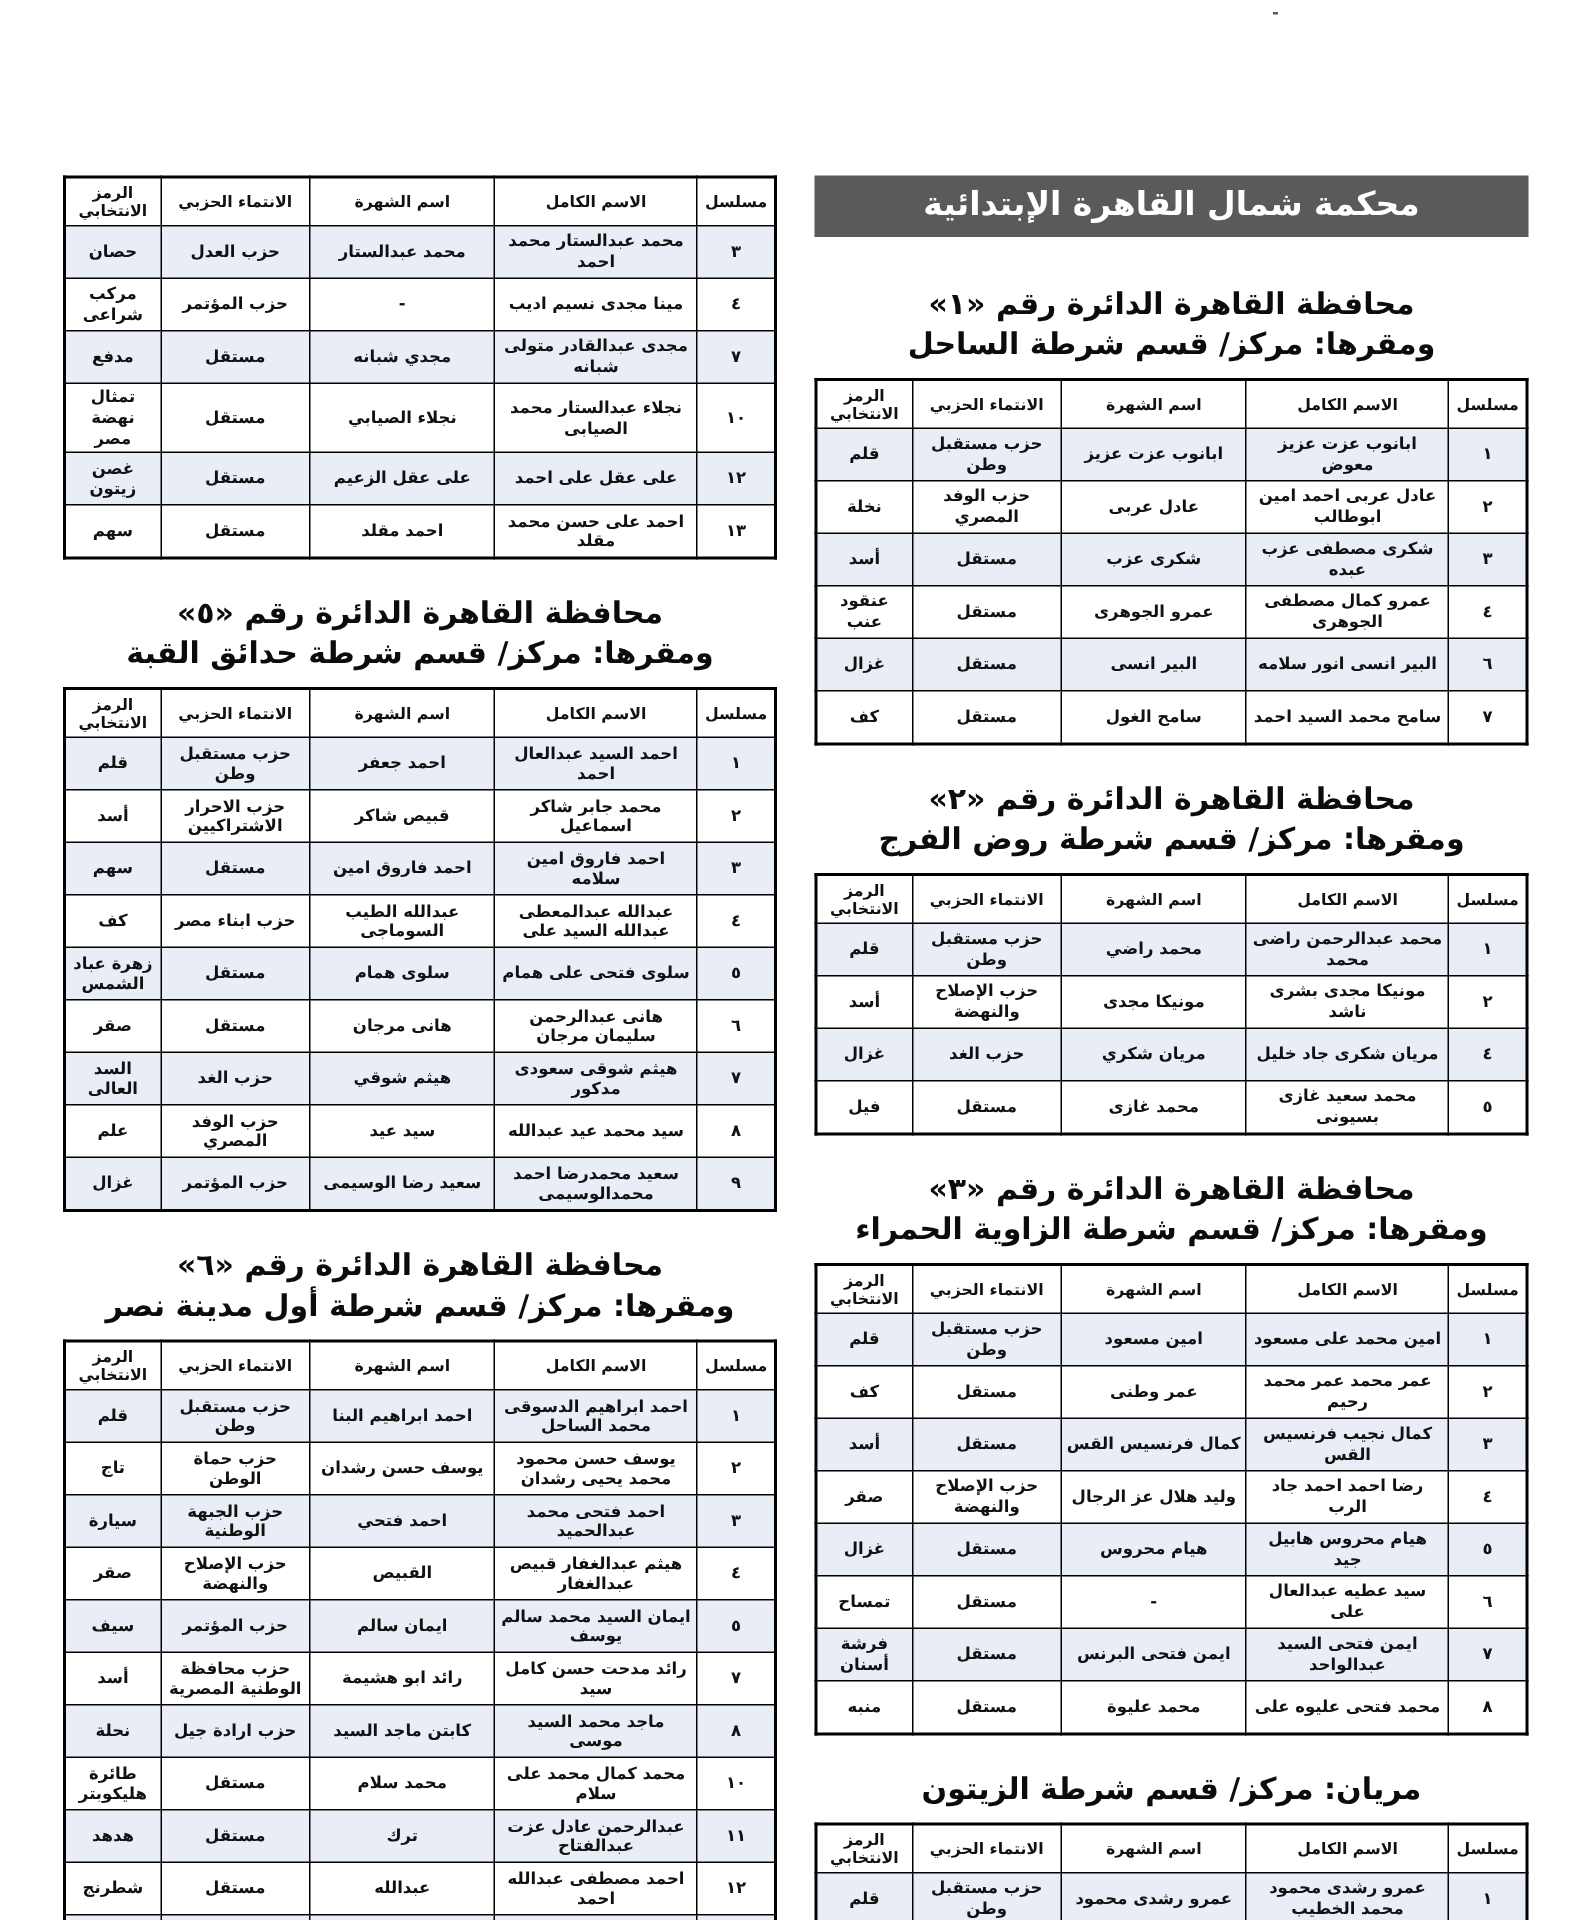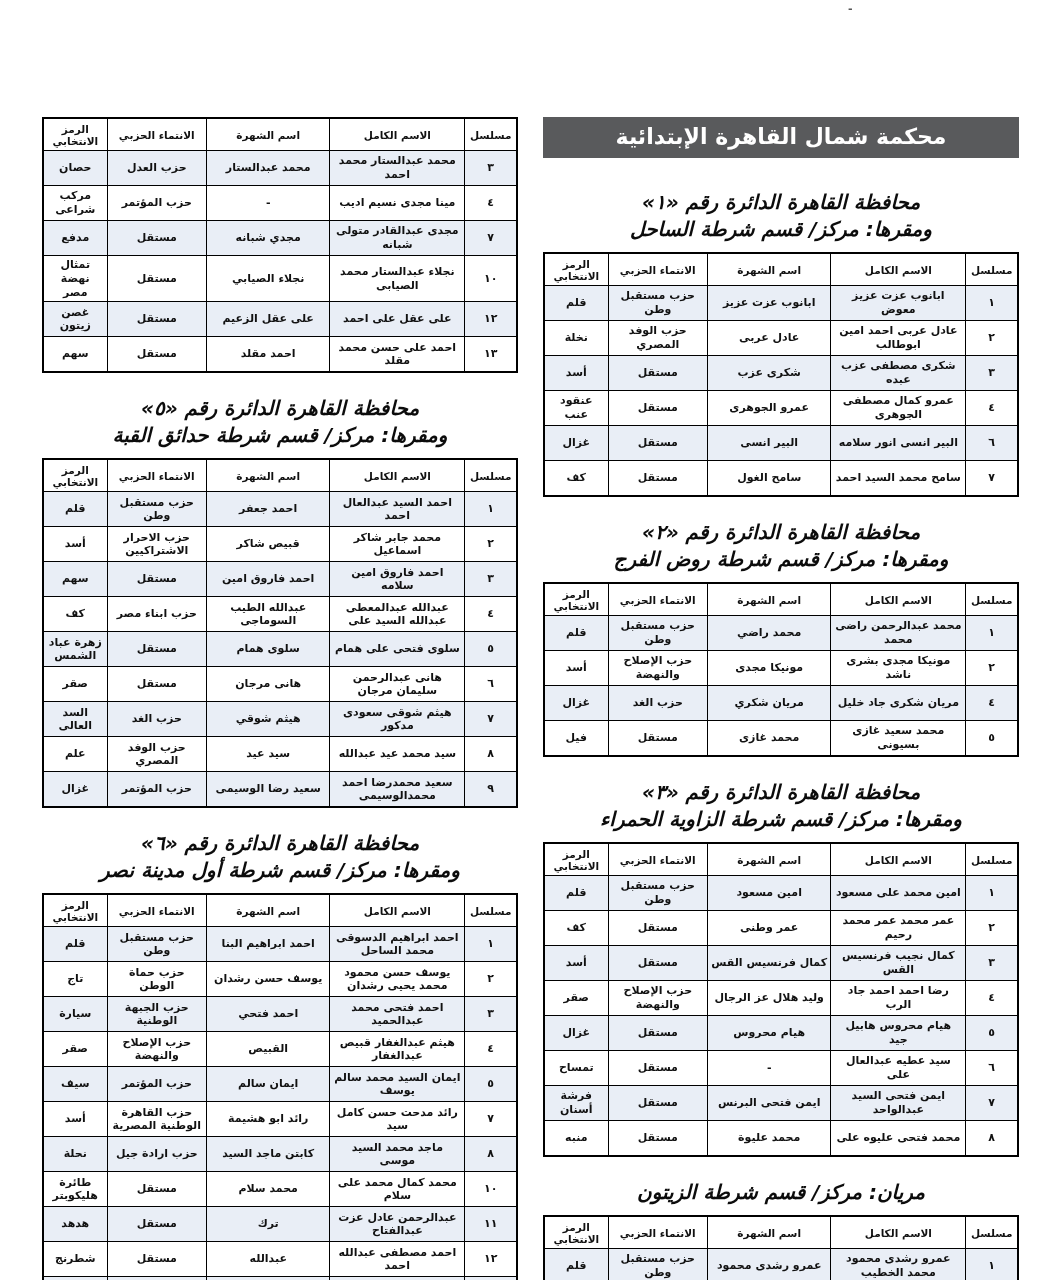--- a/index.html
+++ b/index.html
@@ -31,21 +31,20 @@
     margin-bottom:31px;
     letter-spacing:0;
   }
   .section-title{
     text-align:center;
     font-weight:bold;
     font-size:20px;
     line-height:1.35;
     color:#0c0c0c;
     margin:22px 0 9px;
-    font-style:italic;
   }
   #col-right > section:first-of-type .section-title{margin-top:0;}
   table{
     width:100%;
     border-collapse:collapse;
     border:2px solid #000;
     table-layout:fixed;
   }
   th,td{
     border:1px solid #000;
@@ -513,21 +512,21 @@
               <td>٥</td>
               <td>ايمان السيد محمد سالم يوسف</td>
               <td>ايمان سالم</td>
               <td>حزب المؤتمر</td>
               <td>سيف</td>
             </tr>
             <tr>
               <td>٧</td>
               <td>رائد مدحت حسن كامل سيد</td>
               <td>رائد ابو هشيمة</td>
-              <td>حزب القاهرة الوطنية المصرية</td>
+              <td>حزب محافظة الوطنية المصرية</td>
               <td>أسد</td>
             </tr>
             <tr>
               <td>٨</td>
               <td>ماجد محمد السيد موسى</td>
               <td>كابتن ماجد السيد</td>
               <td>حزب ارادة جيل</td>
               <td>نحلة</td>
             </tr>
             <tr>

